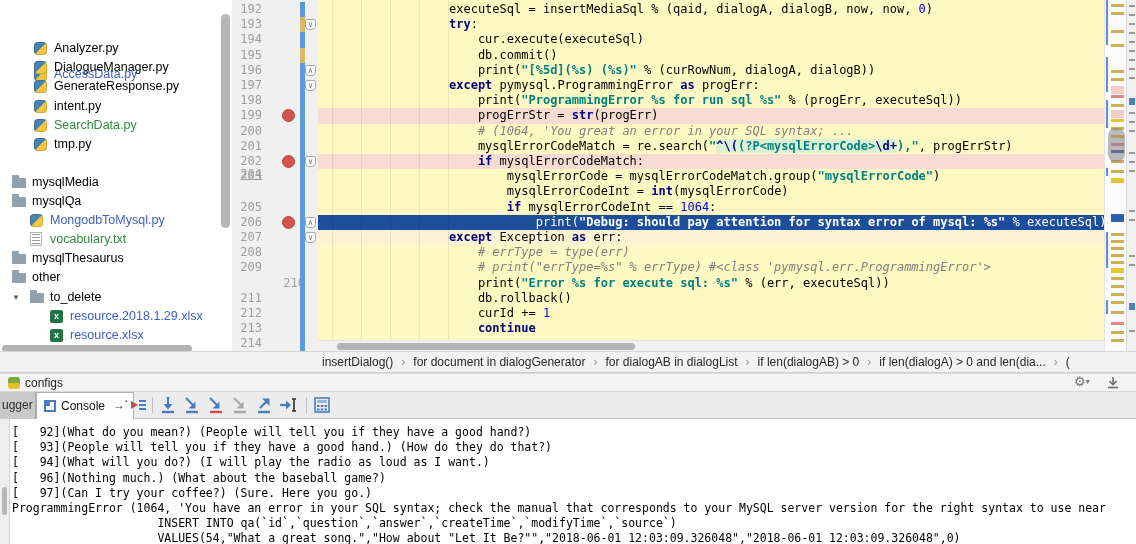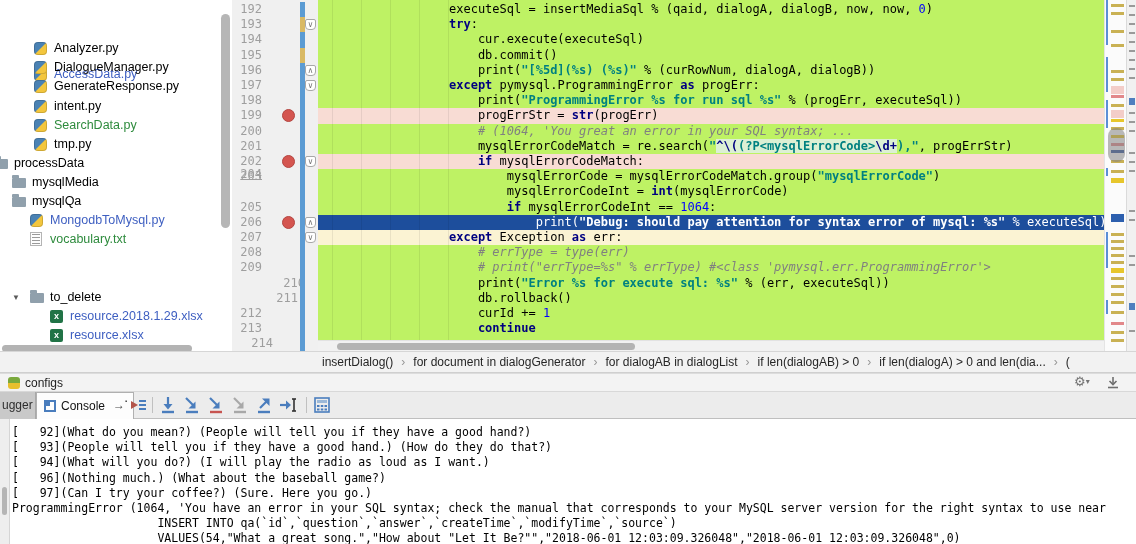--- a/index.html
+++ b/index.html
@@ -26,21 +26,21 @@
 
   
   #gutter{position:absolute;left:232px;top:0;width:86px;height:351px;background:#f0f0f0;overflow:hidden;}
   .lnum{position:absolute;left:0;width:30px;text-align:right;font:12px "DejaVu Sans Mono",monospace;line-height:15.2px;color:#9e9e9e;}
   .bpdot{position:absolute;left:50px;width:13px;height:13px;border-radius:50%;background:#d4554f;border:1px solid #b44540;box-sizing:border-box;}
   .chmark{position:absolute;left:68px;width:5px;height:15.2px;background:#5b9bd3;}
   .chmark.tan{background:#d9b964;}
   .foldm{position:absolute;left:73px;width:11px;height:11px;background:#fff;border:1px solid #a8a8a8;border-radius:2px 2px 4px 4px;box-sizing:border-box;color:#777;font-size:8px;line-height:9px;text-align:center;}
 
   
-  #code{position:absolute;left:318px;top:0;width:786px;height:351px;background:#bef264;overflow:hidden;}
+  #code{position:absolute;left:318px;top:0;width:786px;height:351px;background:#fef9c3;overflow:hidden;}
   .guide{position:absolute;top:0;height:351px;width:1px;background:rgba(0,0,0,0.07);z-index:3;}
   .row{position:absolute;left:0;width:786px;height:15.2px;white-space:pre;font:12px "DejaVu Sans Mono",monospace;line-height:15.2px;color:#000;z-index:2;}
   .row.bg-bp{background:#f8dcd4;}
   .row.bg-caret{background:#fbf3d3;}
   .row.bg-exec{background:#1d4e9c;}
   .row span.k{color:#000080;font-weight:bold;}
   .row span.b{color:#000080;font-weight:bold;}
   .row span.s{color:#008080;font-weight:bold;}
   .row span.n{color:#0000ff;}
   .row span.c{color:#808080;font-style:italic;}
@@ -120,39 +120,43 @@
         <span class="tlabel st-normal" style="left: 54px;">intent.py</span>
       </div>
       <div class="trow" style="top: 115.6px;">
         <span class="ticon i-python" style="left: 34px;"></span>
         <span class="tlabel st-new" style="left: 54px;">SearchData.py</span>
       </div>
       <div class="trow" style="top: 134.7px;">
         <span class="ticon i-python" style="left: 34px;"></span>
         <span class="tlabel st-normal" style="left: 54px;">tmp.py</span>
       </div>
-      <div class="trow" style="top: 153.8px;">
-        <span class="ticon i-folder" style="left: -6px;"></span>
-        <span class="tlabel st-normal" style="left: 14px;">processData</span>
-      </div>
       <div class="trow" style="top: 172.9px;">
         <span class="ticon i-folder" style="left: 12px;"></span>
         <span class="tlabel st-normal" style="left: 32px;">mysqlMedia</span>
       </div>
       <div class="trow" style="top: 192px;">
         <span class="ticon i-folder" style="left: 12px;"></span>
         <span class="tlabel st-normal" style="left: 32px;">mysqlQa</span>
       </div>
       <div class="trow" style="top: 211.1px;">
         <span class="ticon i-python" style="left: 30px;"></span>
         <span class="tlabel st-modified" style="left: 50px;">MongodbToMysql.py</span>
       </div>
       <div class="trow" style="top: 230.2px;">
         <span class="ticon i-txt" style="left: 30px;"></span>
         <span class="tlabel st-new" style="left: 50px;">vocabulary.txt</span>
+      </div>
+      <div class="trow" style="top: 249.3px;">
+        <span class="ticon i-folder" style="left: 12px;"></span>
+        <span class="tlabel st-normal" style="left: 32px;">mysqlThesaurus</span>
+      </div>
+      <div class="trow" style="top: 268.4px;">
+        <span class="ticon i-folder" style="left: 12px;"></span>
+        <span class="tlabel st-normal" style="left: 32px;">other</span>
       </div>
       <div class="trow" style="top: 287.5px;">
         <span class="arrow" style="left: 12px;">▼</span>
         <span class="ticon i-folder" style="left: 30px;"></span>
         <span class="tlabel st-normal" style="left: 50px;">to_delete</span>
       </div>
       <div class="trow" style="top: 306.6px;">
         <span class="ticon i-excel" style="left: 50px;"></span>
         <span class="tlabel st-modified" style="left: 70px;">resource.2018.1.29.xlsx</span>
       </div>
@@ -210,27 +214,27 @@
       <div class="foldm" style="top: 216.8px;">∧</div>
       <div class="lnum" style="top: 230px;">207</div>
       <div class="chmark" style="top: 230px;"></div>
       <div class="foldm" style="top: 232px;">∨</div>
       <div class="lnum" style="top: 245.2px;">208</div>
       <div class="chmark" style="top: 245.2px;"></div>
       <div class="lnum" style="top: 260.4px;">209</div>
       <div class="chmark" style="top: 260.4px;"></div>
       <div class="lnum" style="top: 275.6px; padding-left: 43px;">210</div>
       <div class="chmark" style="top: 275.6px;"></div>
-      <div class="lnum" style="top: 290.8px; padding-left: 36px;">211</div>
+      <div class="lnum" style="top: 290.8px;">211</div>
       <div class="chmark" style="top: 290.8px;"></div>
       <div class="lnum" style="top: 306px;">212</div>
       <div class="chmark" style="top: 306px;"></div>
       <div class="lnum" style="top: 321.2px;">213</div>
       <div class="chmark" style="top: 321.2px;"></div>
-      <div class="lnum" style="top: 336.4px; padding-left: 11px;">214</div>
+      <div class="lnum" style="top: 336.4px;">214</div>
       <div class="chmark" style="top: 336.4px;"></div>
     </div>
   <div id="code">
       <div class="guide" style="left: 14.4px;"></div>
       <div class="guide" style="left: 43.3px;"></div>
       <div class="guide" style="left: 72.2px;"></div>
       <div class="guide" style="left: 101.1px;"></div>
       <div class="guide" style="left: 130px;"></div>
       <div class="row" style="top: 2px; padding-left: 131px;"><span class="d">executeSql = insertMediaSql % (qaid, dialogA, dialogB, now, now, </span><span class="n">0</span><span class="d">)</span></div>
       <div class="row" style="top: 17.2px; padding-left: 131px;"><span class="k">try</span><span class="d">:</span></div>

